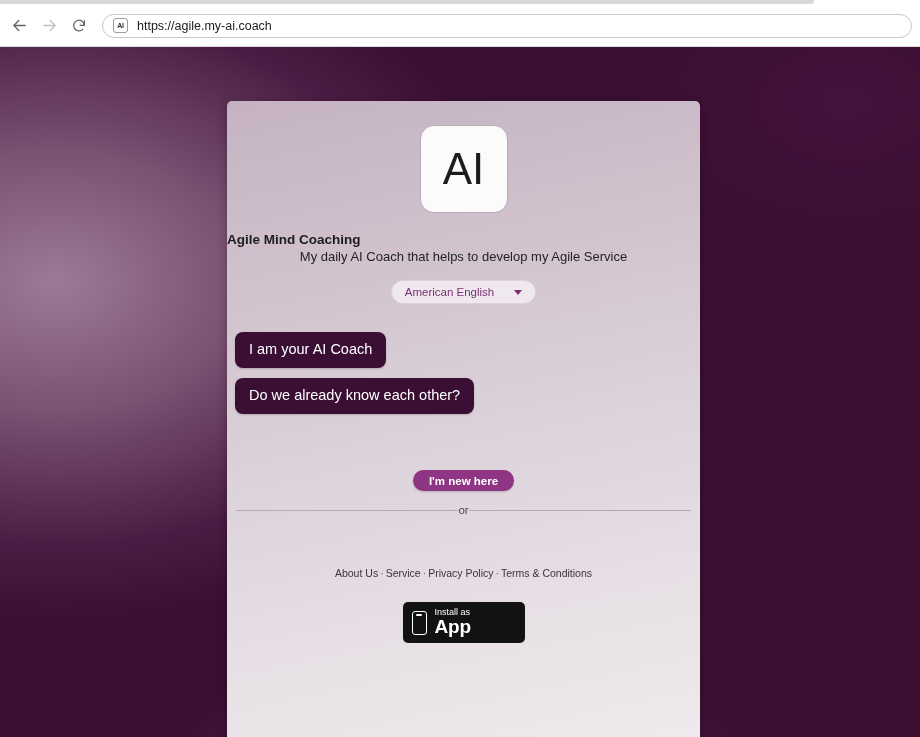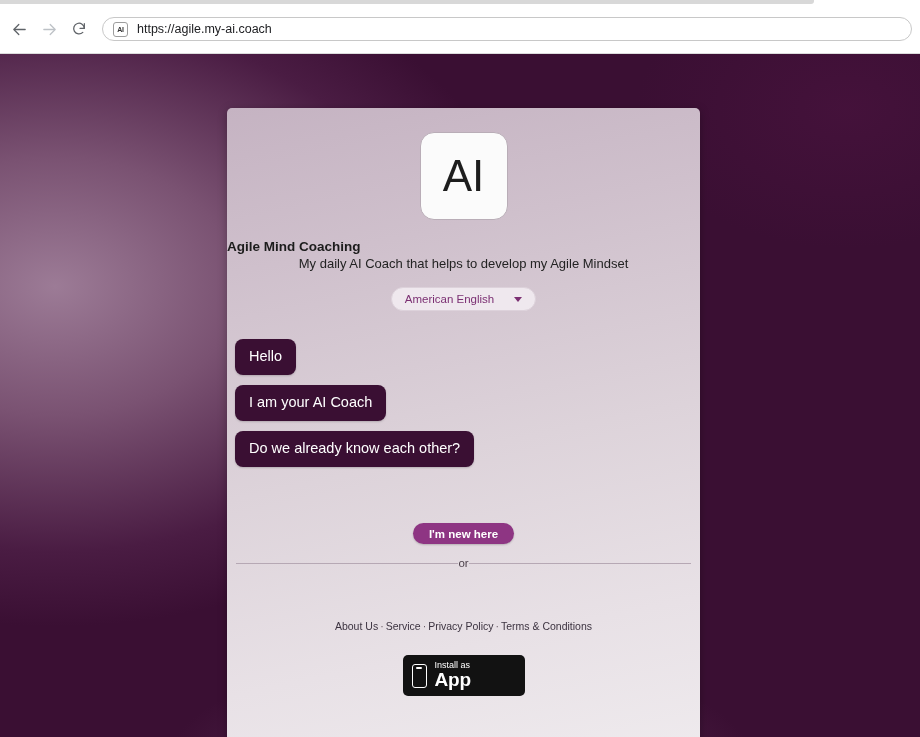--- a/index.html
+++ b/index.html
@@ -25,21 +25,21 @@
     position: relative;
   }
   .tabstrip .tab-edge {
     position: absolute;
     left: 0; top: 0;
     width: 814px; height: 4px;
     background: #d8d8d8;
     border-bottom-right-radius: 3px;
   }
   .toolbar {
-    height: 49px;
+    height: 42px;
     background: #ffffff;
     display: flex;
     align-items: center;
     padding: 0 8px;
     gap: 8px;
     border-bottom: 1px solid #dcdcdc;
   }
   .nav-btn {
     width: 22px; height: 22px;
     display: flex; align-items: center; justify-content: center;
@@ -285,31 +285,30 @@
 
   <div class="viewport">
 
     <div class="card">
 
       <div class="logo-wrap">
         <div class="logo-text">AI</div>
       </div>
 
       <div class="app-title">Agile Mind Coaching</div>
-      <div class="app-tagline">My daily AI Coach that helps to develop my Agile Mindset</div>
+      <div class="app-tagline">My daily AI Coach that helps to develop my Agile Service</div>
 
       <div class="lang-row">
         <div class="lang-pill">
           <span>American English</span>
           <span class="caret"></span>
         </div>
       </div>
 
       <div class="chat">
-        <div><span class="bubble">Hello</span></div>
         <div><span class="bubble">I am your AI Coach</span></div>
         <div><span class="bubble">Do we already know each other?</span></div>
       </div>
 
       <div class="cta-area">
         <div class="cta-row">
           <button class="btn-primary">I'm new here</button>
         </div>
         <div class="or-row">
           <span class="rule"></span>

